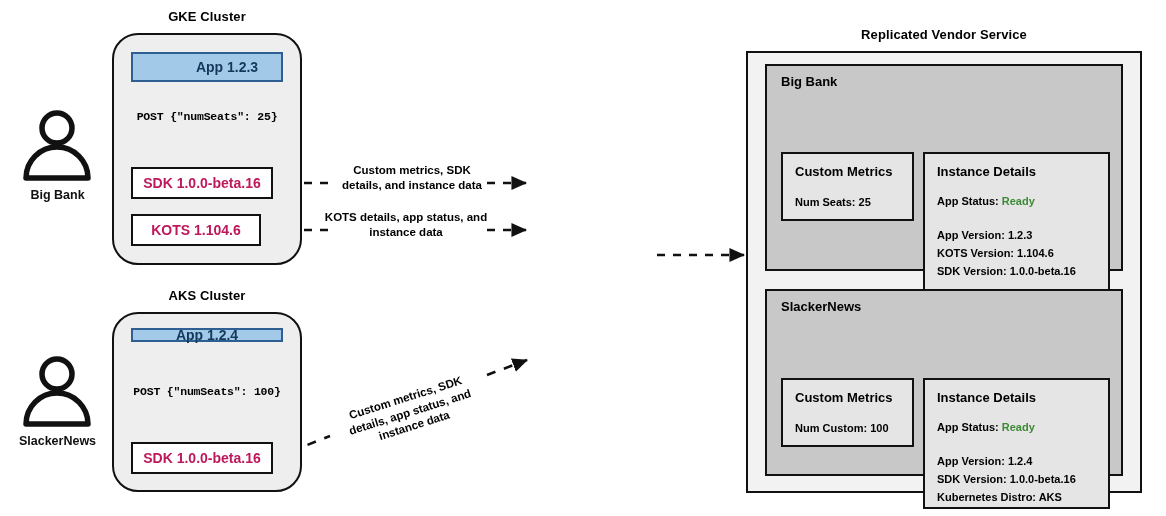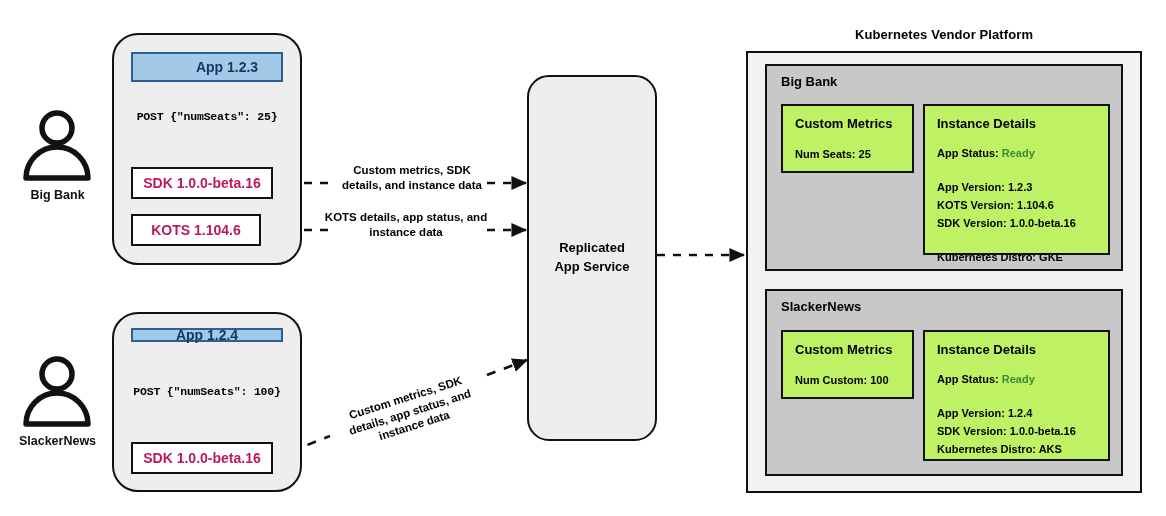--- a/index.html
+++ b/index.html
@@ -117,23 +117,24 @@
     border: 2.5px solid #111111;
     box-sizing: border-box;
   }
   .tenant-title {
     font-size: 13px;
     font-weight: bold;
     color: #000;
     white-space: nowrap;
   }
   .panel {
-    background: #bef264;
+    background: #e5e5e5;
     border: 2.2px solid #111111;
     box-sizing: border-box;
+    margin-top: 48px;
   }
   .panel-head {
     font-size: 13px;
     font-weight: bold;
     color: #000;
     white-space: nowrap;
   }
   .panel-line {
     font-size: 11px;
     font-weight: bold;
@@ -187,31 +188,33 @@
     <g>
       <circle cx="57" cy="374" r="15" fill="none" stroke="#111111" stroke-width="5.5"></circle>
       <path d="M26,424 A31,31 0 0 1 88,424 Z" fill="none" stroke="#111111" stroke-width="5.5" stroke-linejoin="round"></path>
     </g>
   </svg>
 
   <div class="abs actor-label" style="left:0; top:188px; width:115px;">Big Bank</div>
 
   <div class="abs actor-label" style="left:0; top:434px; width:115px;">SlackerNews</div>
 
+  <div class="abs diagram-title" style="left:112px; top:9px; width:190px;">GKE Cluster</div>
 
   <div class="abs cluster" style="left:112px; top:33px; width:190px; height:232px;"></div>
 
   <div class="abs node-box app" style="left:131px; top:52px; width:152px; height:30px;padding-left:40px;">App 1.2.3</div>
 
   <div class="abs mono-label" style="left:107px; top:110px; width:200px;">POST {"numSeats": 25}</div>
 
   <div class="abs node-box" style="left:131px; top:167px; width:142px; height:32px;">SDK 1.0.0-beta.16</div>
 
   <div class="abs node-box" style="left:131px; top:214px; width:130px; height:32px;">KOTS 1.104.6</div>
 
+  <div class="abs diagram-title" style="left:112px; top:288px; width:190px;">AKS Cluster</div>
 
   <div class="abs cluster" style="left:112px; top:312px; width:190px; height:180px;"></div>
 
   <div class="abs node-box app" style="left:131px; top:328px; width:152px; height:14px;text-align:right;">App 1.2.4</div>
 
   <div class="abs mono-label" style="left:102px; top:385px; width:210px;">POST {"numSeats": 100}</div>
 
   <div class="abs node-box" style="left:131px; top:442px; width:142px; height:32px;">SDK 1.0.0-beta.16</div>
 
   <div class="abs edge-label" style="left:334px; top:163px; width:156px;">
@@ -223,28 +226,22 @@
     <div>KOTS details, app status, and</div>
     <div>instance data</div>
   </div>
 
   <div class="abs edge-label rot" style="left:330px; top:390px; width:160px;">
     <div>Custom metrics, SDK</div>
     <div>details, app status, and</div>
     <div>instance data</div>
   </div>
 
-  <div class="abs service-box" style="left:527px; top:75px; width:130px; height:366px;">
-    <div>
-      <div>Replicated</div>
-      <div>App Service</div>
-    </div>
-  </div>
-
-  <div class="abs diagram-title" style="left:746px; top:27px; width:396px;">Kubernetes Vendor Platform</div>
+
+  <div class="abs diagram-title" style="left:746px; top:27px; width:396px;">Replicated Vendor Service</div>
 
   <div class="abs platform-outer" style="left:746px; top:51px; width:396px; height:442px;"></div>
 
   <div class="abs tenant-box" style="left:765px; top:64px; width:358px; height:207px;"></div>
 
   <div class="abs tenant-title" style="left:781px; top:74px;">Big Bank</div>
 
   <div class="abs panel" style="left:781px; top:104px; width:133px; height:69px;">
     <div class="panel-head abs" style="left:12px; top:10px;">Custom Metrics</div>
     <div class="panel-line abs" style="left:12px; top:42px;">Num Seats: 25</div>

